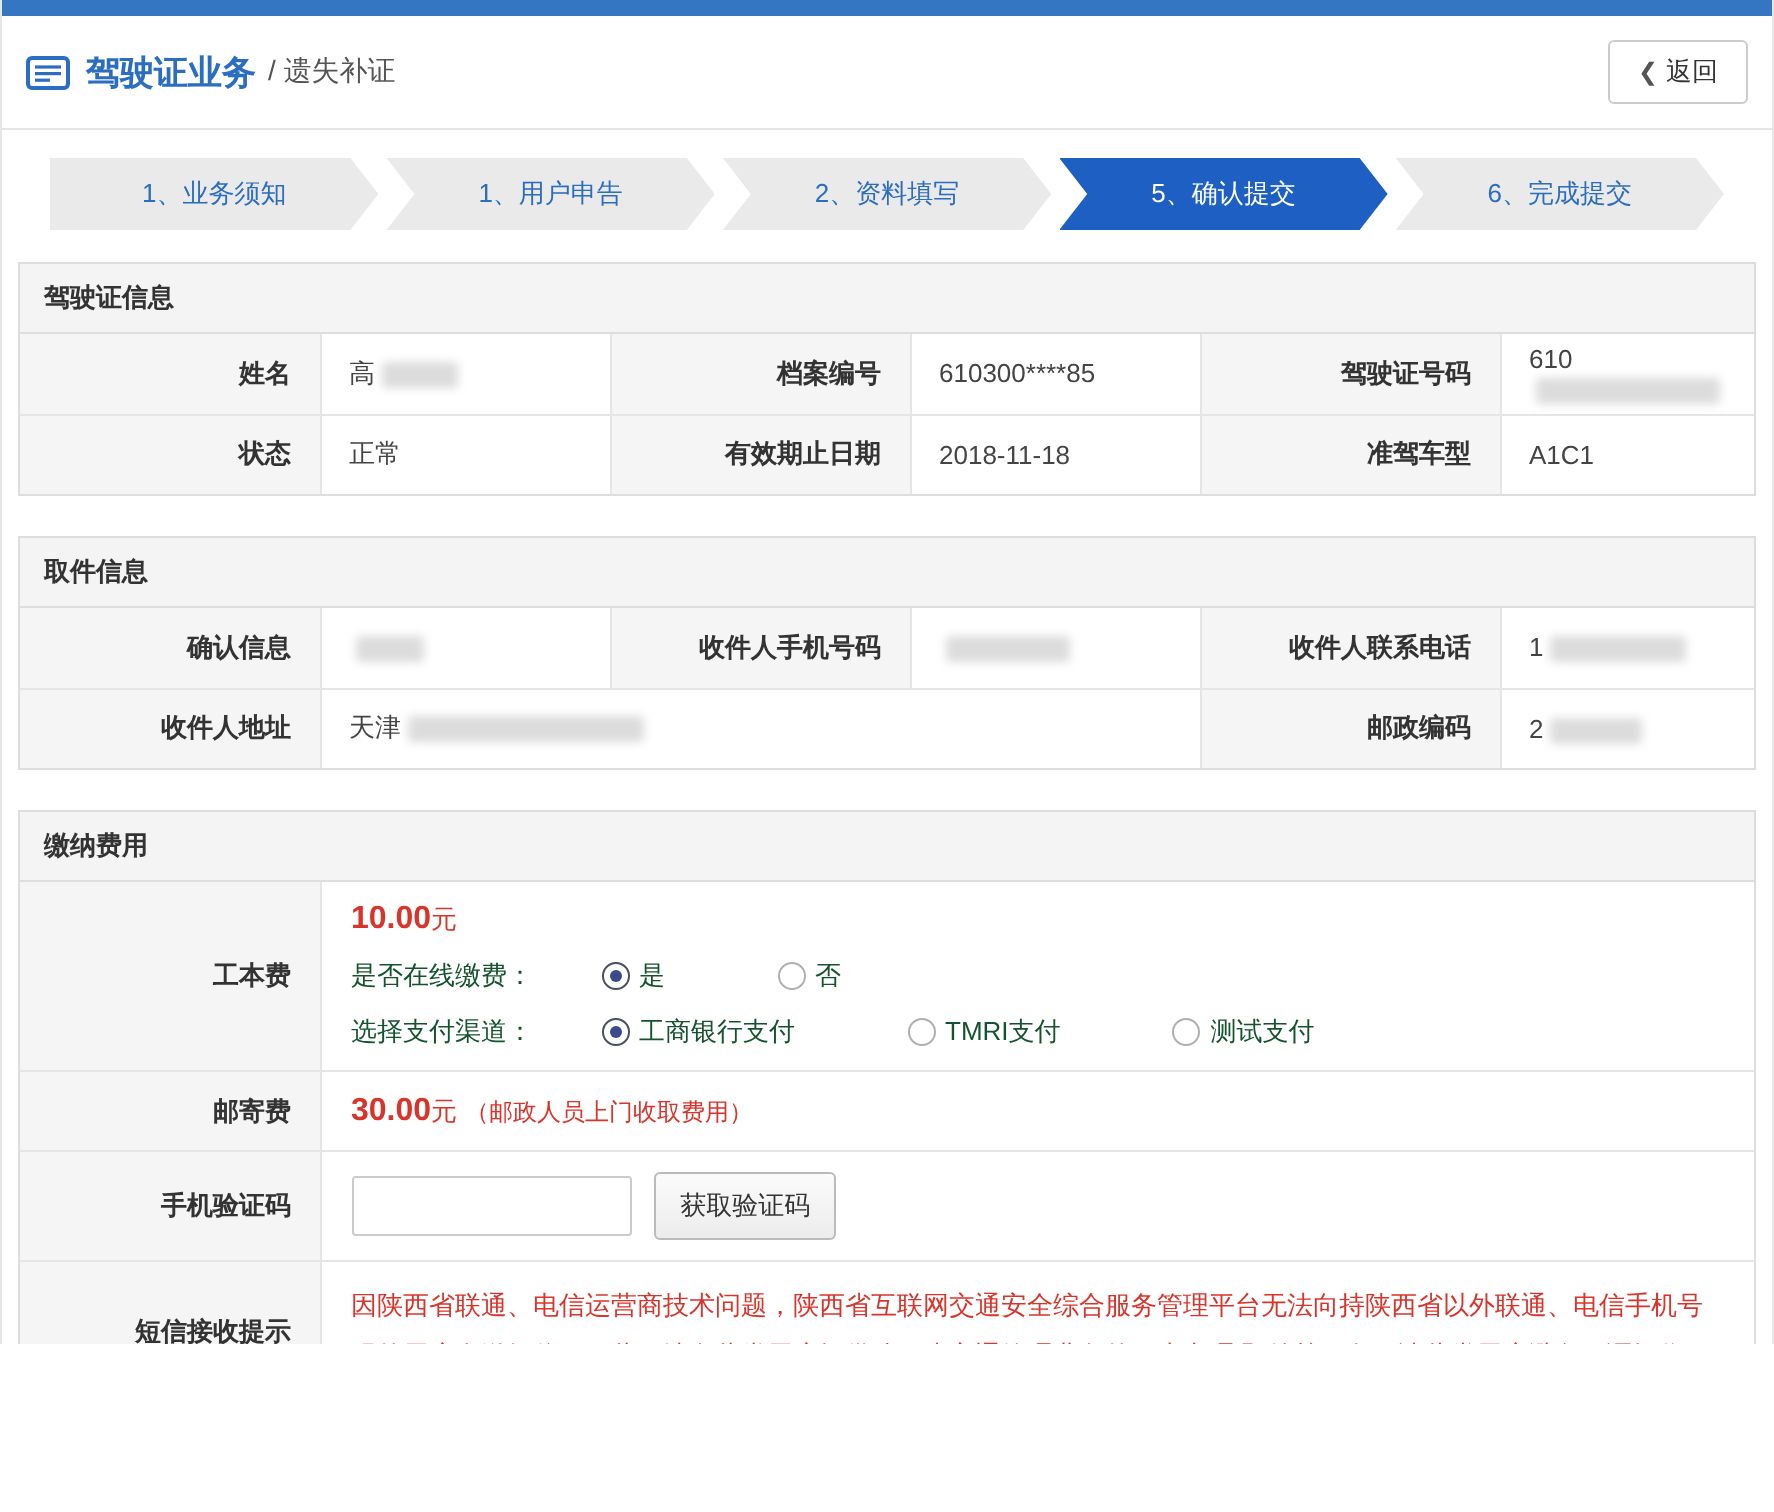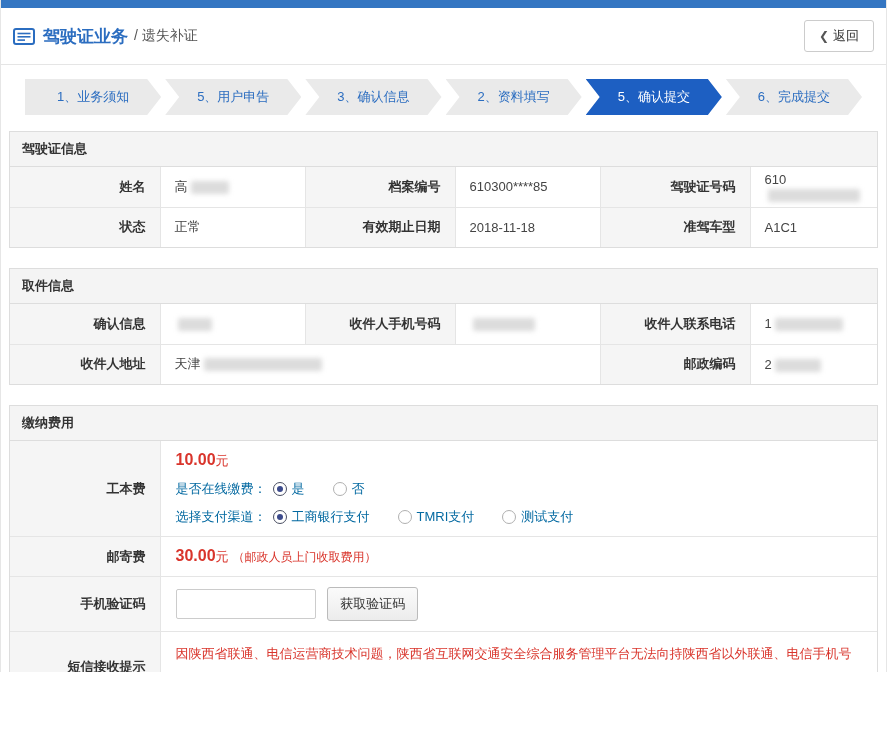--- a/index.html
+++ b/index.html
@@ -39,21 +39,21 @@
   td.lbl { background:#f5f5f5; text-align:right; font-weight:bold; color:#333; }
 
   .redact { display:inline-block; height:13px; border-radius:2px; background:#dcdcdc;
             filter:blur(2.5px); vertical-align:middle; margin-left:3px; }
 
   
   td.pay-content { padding:10px 15px; }
   .fee-amount { color:#d9342b; font-size:16px; font-weight:bold; }
   .fee-unit { color:#d9342b; font-size:13px; }
   .fee-note { color:#d9342b; font-size:12px; margin-left:4px; }
-  .pay-line { margin-top:10px; font-size:13px; color:#0369a1; display:flex; align-items:center; }
+  .pay-line { margin-top:10px; font-size:13px; color:#14532d; display:flex; align-items:center;gap:28px; }
   .radio-opt { display:inline-flex; align-items:center; margin:0 22px 0 6px; cursor:pointer; }
   .radio { width:14px; height:14px; border:1px solid #b0b0b0; border-radius:50%; background:#fff;
            display:inline-block; position:relative; margin-right:5px; flex:0 0 auto; }
   .radio.checked { border-color:#4a4f63; }
   .radio.checked::after { content:""; position:absolute; left:3px; top:3px; right:3px; bottom:3px;
                           border-radius:50%; background:#3c4a8c; }
   .captcha-input { width:140px; height:30px; border:1px solid #ccc; border-radius:2px; padding:0 6px;
                    font-size:13px; vertical-align:middle; }
   .captcha-btn { margin-left:8px; background:linear-gradient(#fbfbfb,#ececec); border:1px solid #bbb;
                  border-radius:3px; padding:7px 12px; font-size:13px; color:#333; cursor:pointer;
@@ -80,22 +80,21 @@
         <line x1="4.5" y1="12.1" x2="12" y2="12.1" stroke="#2b6dc0" stroke-width="1.6"></line>
       </svg>
     </span>
     <span class="htitle">驾驶证业务</span>
     <span class="hsub">/ 遗失补证</span>
     <button class="back-btn"><span class="chev">❮</span><span>返回</span></button>
   </div>
 
   <div class="steps">
     <div class="step first">1、业务须知</div>
-    <div class="step">5、用户申告</div>
-    <div class="step">3、确认信息</div>
+    <div class="step">1、用户申告</div>
     <div class="step">2、资料填写</div>
     <div class="step active">5、确认提交</div>
     <div class="step">6、完成提交</div>
   </div>
 
   <div class="section">
     <div class="section-header">驾驶证信息</div>
     <table>
       <colgroup>
           <col style="width:150px">

